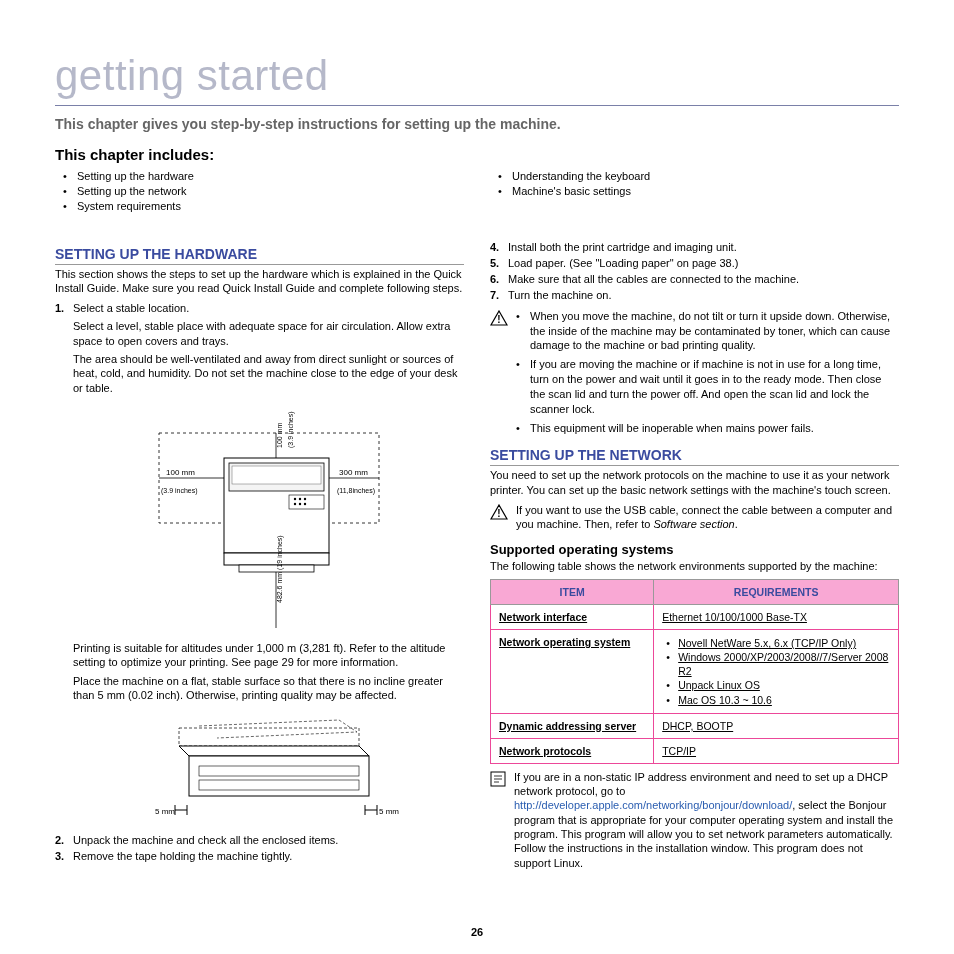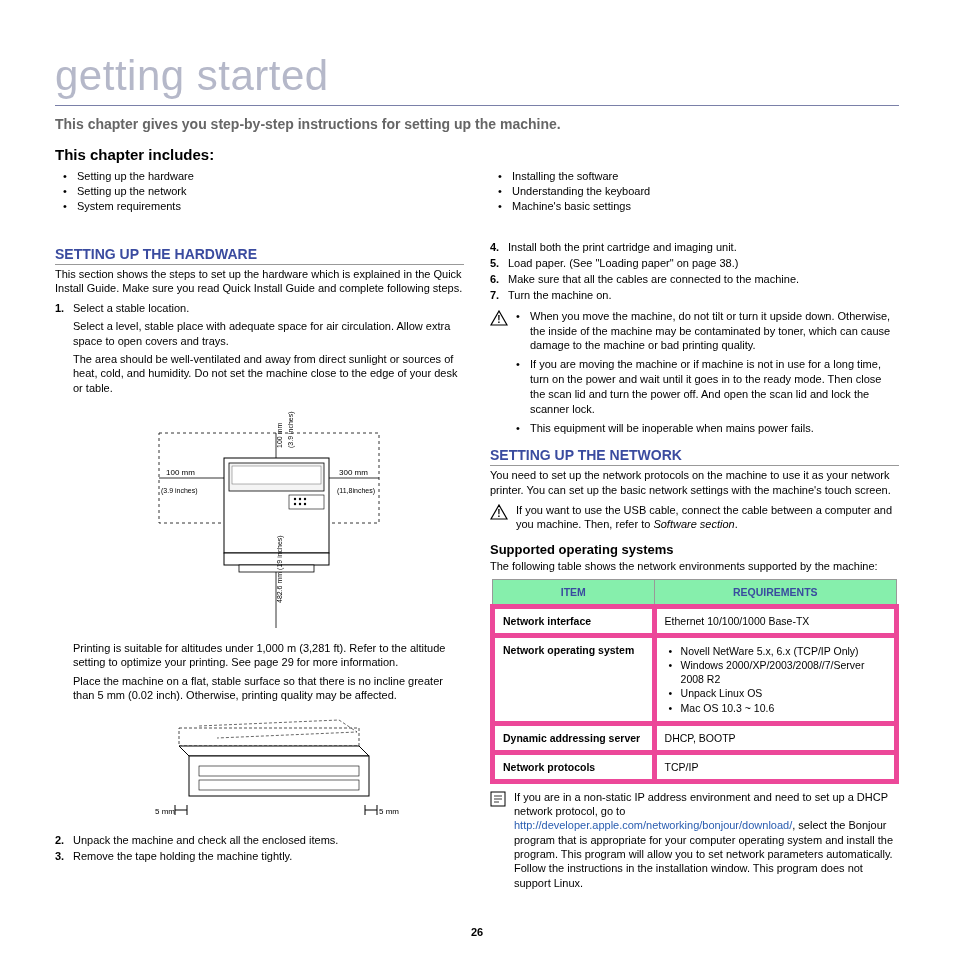--- a/index.html
+++ b/index.html
@@ -124,32 +124,33 @@
   .note-box ul.bullets li { margin-bottom: 4px; }
   .italic { font-style: italic; }
   .link { color: #2a5db0; }
   table.req {
     width: 100%;
     border-collapse: collapse;
     margin: 6px 0;
     font-size: 10.5px;
   }
   table.req th {
-    background: #86efac;
+    background: #f9a8d4;
     color: #3a4b9f;
     text-transform: uppercase;
     font-weight: bold;
     padding: 6px 8px;
     border: 1px solid #999;
     text-align: center;
   }
   table.req td {
-    border: 5px solid #ec4899;
+    border: 1px solid #ec4899;
     padding: 6px 8px;
     vertical-align: top;
+    text-decoration: underline;
   }
   table.req td:first-child { font-weight: bold; width: 40%; }
   table.req ul.bullets { margin: 0 0 0 4px; }
   table.req ul.bullets li { padding-left: 12px; }
   .page-num {
     position: absolute;
     bottom: 16px;
     left: 0; right: 0;
     text-align: center;
     font-weight: bold;
@@ -167,21 +168,20 @@
   <div class="columns" style="margin-bottom:10px;">
     <div class="col">
       <ul class="bullets">
         <li>Setting up the hardware</li>
         <li>Setting up the network</li>
         <li>System requirements</li>
       </ul>
     </div>
     <div class="col">
       <ul class="bullets">
-        <li>Installing the software</li>
         <li>Understanding the keyboard</li>
         <li>Machine's basic settings</li>
       </ul>
     </div>
   </div>
 
   <div class="columns">
 
     <div class="col">
       <h2 class="section">Setting up the hardware</h2>

